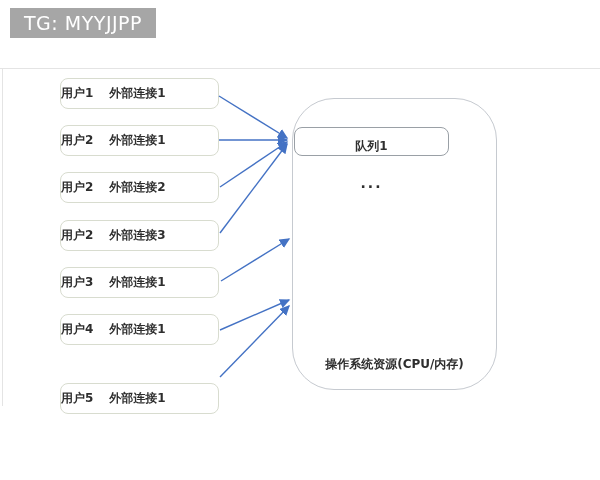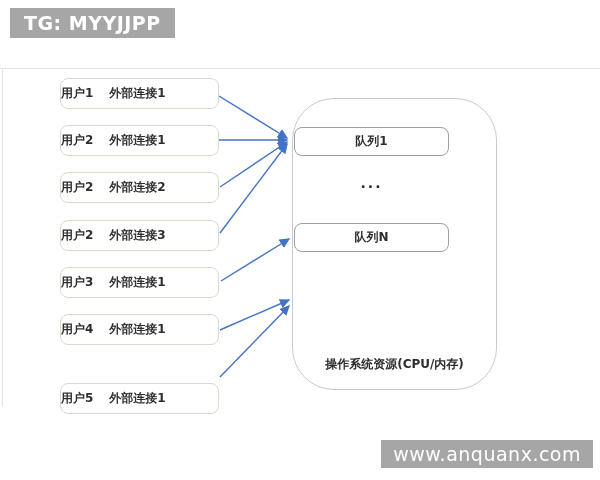--- a/index.html
+++ b/index.html
@@ -23,21 +23,20 @@
     font-size: 19px;
     letter-spacing: 0.5px;
     white-space: nowrap;
   }
   .badge.top-left {
     left: 10px;
     top: 8px;
     height: 30px;
     line-height: 30px;
     padding: 0 14px;
-    font-weight: bold;
   }
   .badge.bottom-right {
     right: 7px;
     top: 440px;
     height: 28px;
     line-height: 28px;
     padding: 0 12px;
   }
   .hairline-top {
     position: absolute;
@@ -85,21 +84,21 @@
   .qbox {
     position: absolute;
     left: 1px;
     width: 155px;
     height: 29px;
     box-sizing: border-box;
     background: #ffffff;
     border: 1px solid #9aa0a6;
     border-radius: 8px;
     display: flex;
-    align-items: center;
+    align-items: flex-end;
     justify-content: center;
     font-size: 12px;
     font-weight: 600;
     color: #2e2e2e;
   }
   .qbox.q1 { top: 28px; }
   .qbox.qn { top: 124px; }
   .qbox.qdefault { top: 193px; }
   .ellipsis {
     position: absolute;
@@ -168,36 +167,32 @@
   <div class="ubox" style="top:383px">
     <span>用户5</span>
     <span>外部连接1</span>
   </div>
 
   <div class="bigbox">
     <div class="qbox q1">
       <span>队列1</span>
     </div>
     <div class="ellipsis">...</div>
-    <div class="qbox qn">
-      <span>队列N</span>
-    </div>
     <div class="os-label">操作系统资源(CPU/内存)</div>
   </div>
 
   <svg class="arrows" viewBox="0 0 600 480" xmlns="http://www.w3.org/2000/svg">
     <defs>
       <marker id="arrowhead" markerWidth="8" markerHeight="8" refX="6.5" refY="3.5" orient="auto">
         <path id="arrowhead-path" d="M0,0 L7.5,3.5 L0,7 Z" fill="#4472c4"></path>
       </marker>
     </defs>
   <line x1="219" y1="96" x2="287" y2="138" stroke="#4472c4" stroke-width="1.4" marker-end="url(#arrowhead)"></line>
       <line x1="219" y1="140" x2="287" y2="140" stroke="#4472c4" stroke-width="1.4" marker-end="url(#arrowhead)"></line>
       <line x1="220" y1="187" x2="287" y2="142" stroke="#4472c4" stroke-width="1.4" marker-end="url(#arrowhead)"></line>
       <line x1="220" y1="233" x2="287" y2="144" stroke="#4472c4" stroke-width="1.4" marker-end="url(#arrowhead)"></line>
       <line x1="221" y1="281" x2="289" y2="239" stroke="#4472c4" stroke-width="1.4" marker-end="url(#arrowhead)"></line>
       <line x1="220" y1="330" x2="289" y2="300" stroke="#4472c4" stroke-width="1.4" marker-end="url(#arrowhead)"></line>
       <line x1="220" y1="377" x2="289" y2="306" stroke="#4472c4" stroke-width="1.4" marker-end="url(#arrowhead)"></line>
     </svg>
 
-  <div class="badge bottom-right" style="background: rgb(166, 166, 166); color: rgb(255, 255, 255);">www.anquanx.com</div>
 
 </div>
 
 </body></html>

